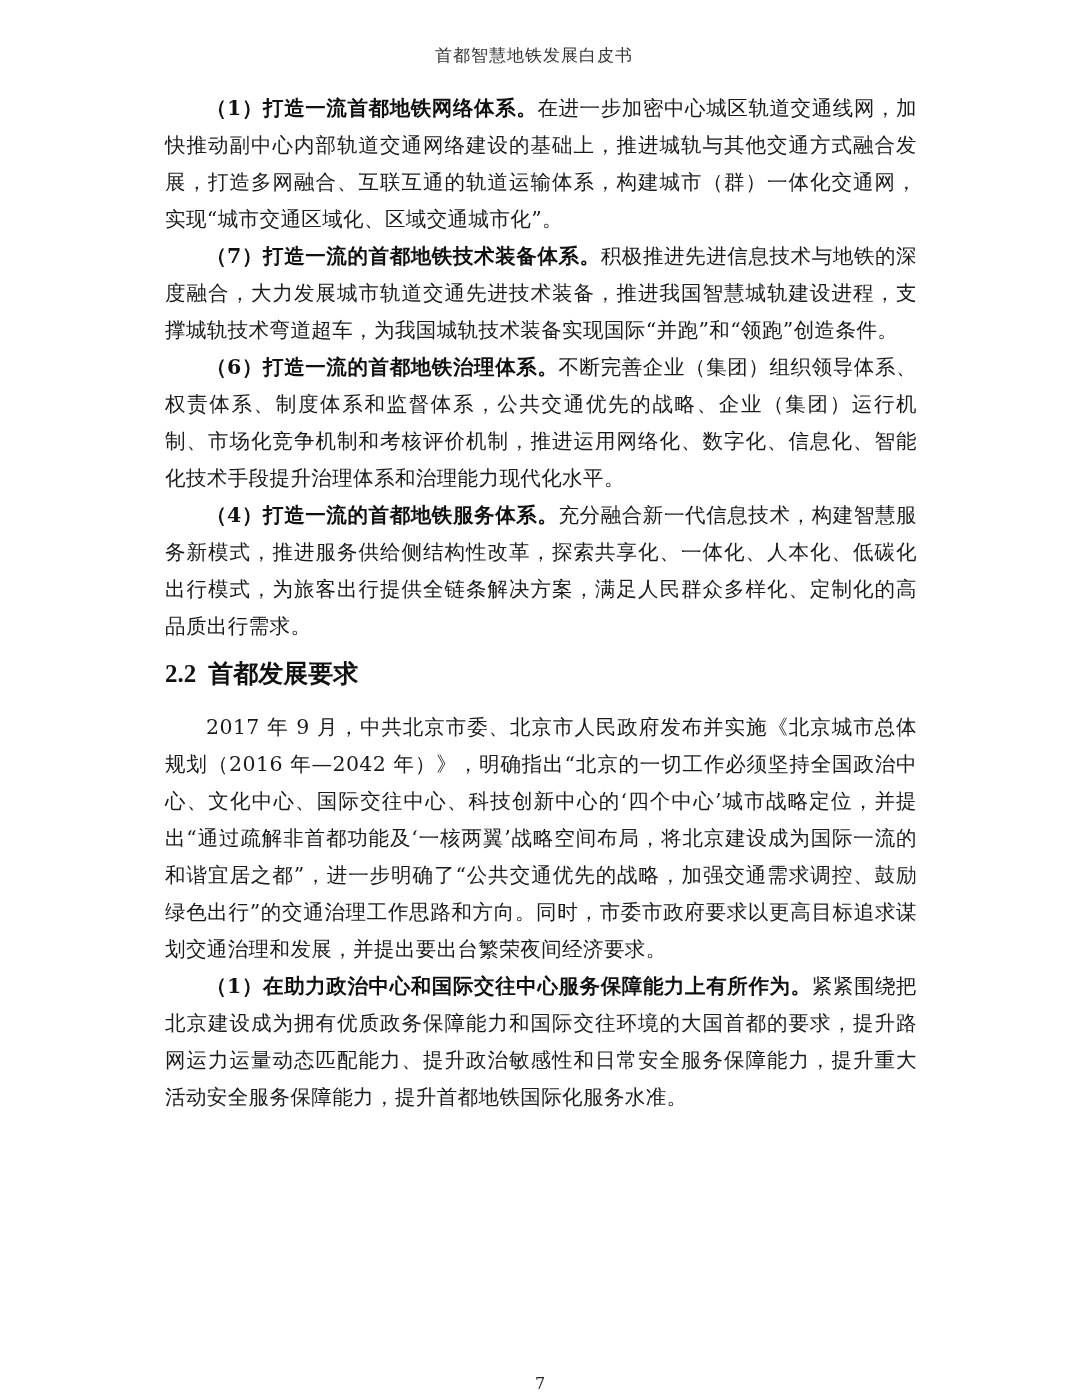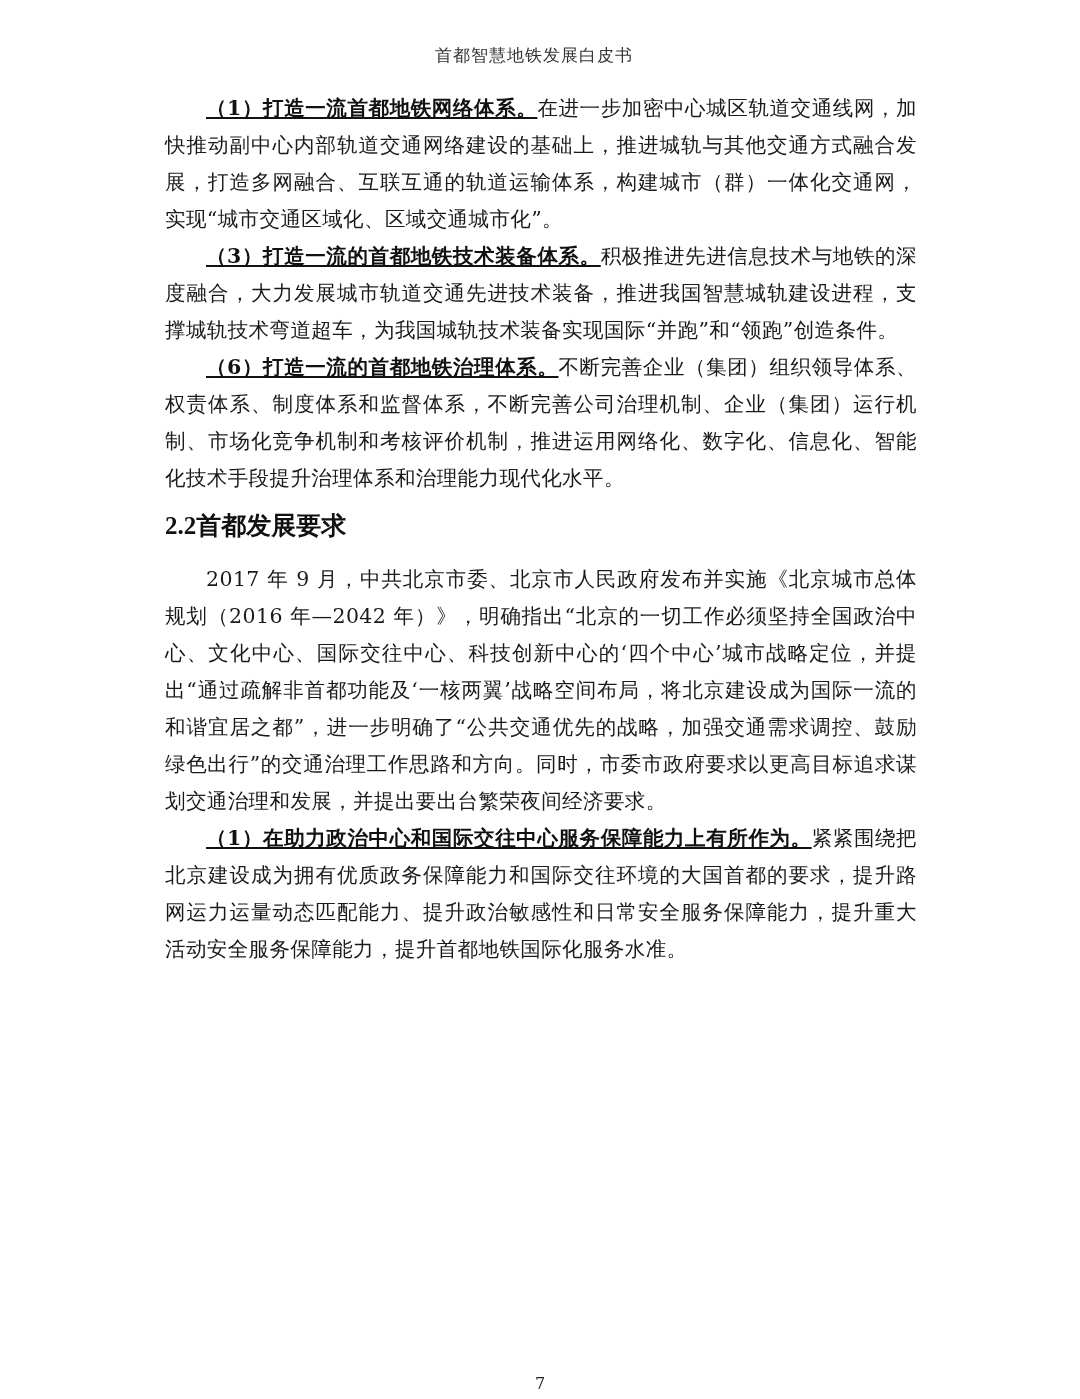--- a/index.html
+++ b/index.html
@@ -4,40 +4,41 @@
 <style>
   html, body { margin: 0; padding: 0; background: #ffffff; }
   body { width: 1080px; height: 1399px; position: relative; overflow: hidden;
          font-family: "DejaVu Serif", "Liberation Serif", serif; color: #1a1a1a; }
   .running-header { position: absolute; top: 44px; left: 0; width: 1068px; text-align: center;
          font-size: 17px; color: #333; letter-spacing: 1px; }
   .content { position: absolute; left: 165px; top: 90px; width: 752px; }
   .para { margin: 0; font-size: 20.5px; line-height: 37px; text-align: justify;
           text-align-last: left; letter-spacing: 0.4px; }
   .indent { text-indent: 41px; }
-  .bold { font-weight: bold; color: #111; text-decoration: underline; }
+  .bold { font-weight: bold; color: #111; }
   .section-heading { margin: 9px 0 15px 0; font-family: "DejaVu Sans", "Liberation Sans", sans-serif;
          font-weight: bold; font-size: 25px; line-height: 40px; color: #111; }
-  .section-heading .num { font-family: "Liberation Serif", serif; }
+  .section-heading .num { margin-right: 12px; font-family: "Liberation Serif", serif; }
   .page-number { position: absolute; top: 1374px; left: 0; width: 1080px; text-align: center;
          font-size: 16px; color: #222; }
 </style>
 </head>
 <body>
 
 <div class="running-header">首都智慧地铁发展白皮书</div>
 
 <div class="content">
 
   <p class="para indent"><span class="bold">（1）打造一流首都地铁网络体系。</span><span>在进一步加密中心城区轨道交通线网，加快推动副中心内部轨道交通网络建设的基础上，推进城轨与其他交通方式融合发展，打造多网融合、互联互通的轨道运输体系，构建城市（群）一体化交通网，实现“城市交通区域化、区域交通城市化”。</span></p>
 
-  <p class="para indent"><span class="bold">（3）打造一流的首都地铁技术装备体系。</span><span>积极推进先进信息技术与地铁的深度融合，大力发展城市轨道交通先进技术装备，推进我国智慧城轨建设进程，支撑城轨技术弯道超车，为我国城轨技术装备实现国际“并跑”和“领跑”创造条件。</span></p>
+  <p class="para indent"><span class="bold">（7）打造一流的首都地铁技术装备体系。</span><span>积极推进先进信息技术与地铁的深度融合，大力发展城市轨道交通先进技术装备，推进我国智慧城轨建设进程，支撑城轨技术弯道超车，为我国城轨技术装备实现国际“并跑”和“领跑”创造条件。</span></p>
 
-  <p class="para indent"><span class="bold">（6）打造一流的首都地铁治理体系。</span><span>不断完善企业（集团）组织领导体系、权责体系、制度体系和监督体系，不断完善公司治理机制、企业（集团）运行机制、市场化竞争机制和考核评价机制，推进运用网络化、数字化、信息化、智能化技术手段提升治理体系和治理能力现代化水平。</span></p>
+  <p class="para indent"><span class="bold">（6）打造一流的首都地铁治理体系。</span><span>不断完善企业（集团）组织领导体系、权责体系、制度体系和监督体系，公共交通优先的战略、企业（集团）运行机制、市场化竞争机制和考核评价机制，推进运用网络化、数字化、信息化、智能化技术手段提升治理体系和治理能力现代化水平。</span></p>
 
+  <p class="para indent"><span class="bold">（4）打造一流的首都地铁服务体系。</span><span>充分融合新一代信息技术，构建智慧服务新模式，推进服务供给侧结构性改革，探索共享化、一体化、人本化、低碳化出行模式，为旅客出行提供全链条解决方案，满足人民群众多样化、定制化的高品质出行需求。</span></p>
 
   <h2 class="section-heading"><span class="num">2.2</span><span>首都发展要求</span></h2>
 
   <p class="para indent">2017 年 9 月，中共北京市委、北京市人民政府发布并实施《北京城市总体规划（2016 年—2042 年）》，明确指出“北京的一切工作必须坚持全国政治中心、文化中心、国际交往中心、科技创新中心的‘四个中心’城市战略定位，并提出“通过疏解非首都功能及‘一核两翼’战略空间布局，将北京建设成为国际一流的和谐宜居之都”，进一步明确了“公共交通优先的战略，加强交通需求调控、鼓励绿色出行”的交通治理工作思路和方向。同时，市委市政府要求以更高目标追求谋划交通治理和发展，并提出要出台繁荣夜间经济要求。</p>
 
 
   <p class="para indent"><span class="bold">（1）在助力政治中心和国际交往中心服务保障能力上有所作为。</span><span>紧紧围绕把北京建设成为拥有优质政务保障能力和国际交往环境的大国首都的要求，提升路网运力运量动态匹配能力、提升政治敏感性和日常安全服务保障能力，提升重大活动安全服务保障能力，提升首都地铁国际化服务水准。</span></p>
 </div>
 
 <div class="page-number">7</div>

